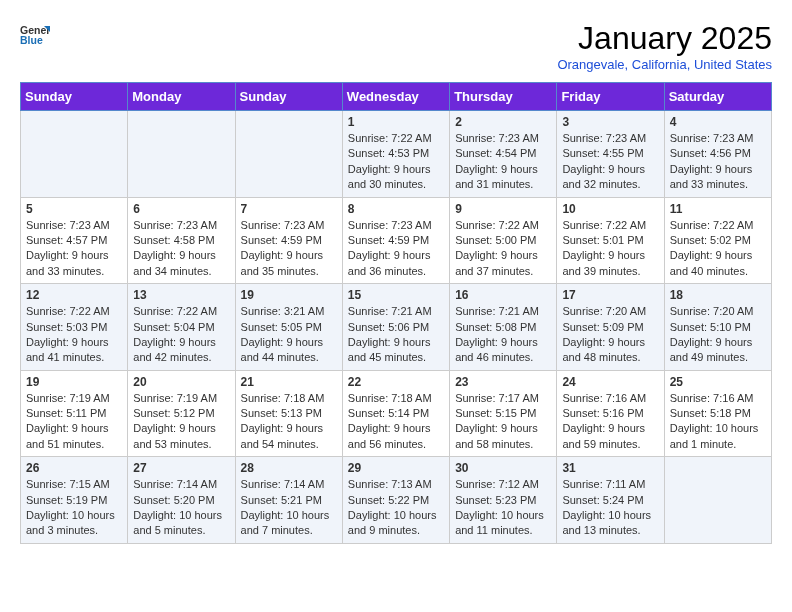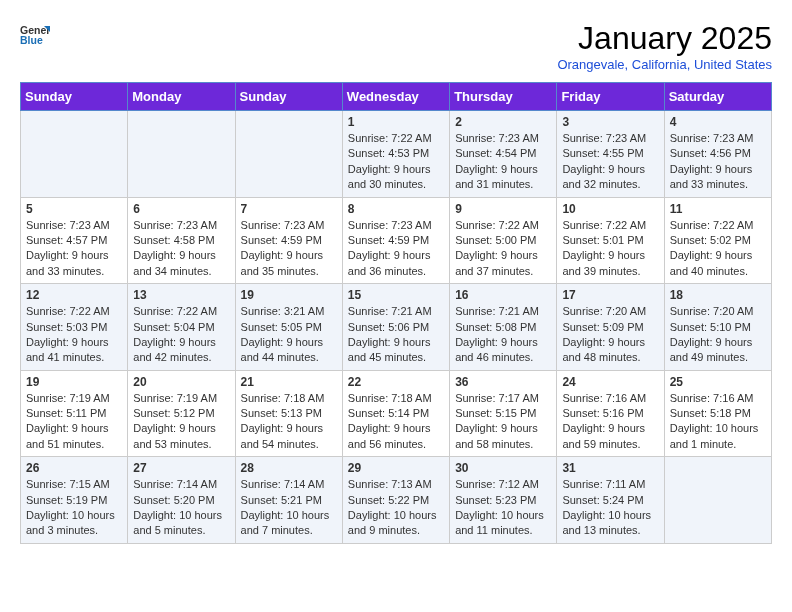--- a/index.html
+++ b/index.html
@@ -269,21 +269,21 @@
 and 54 minutes.</div>
         </td>
         <td>
           <span class="day-number">22</span>
           <div class="day-info">Sunrise: 7:18 AM
 Sunset: 5:14 PM
 Daylight: 9 hours
 and 56 minutes.</div>
         </td>
         <td>
-          <span class="day-number">36</span>
+          <span class="day-number">23</span>
           <div class="day-info">Sunrise: 7:17 AM
 Sunset: 5:15 PM
 Daylight: 9 hours
 and 58 minutes.</div>
         </td>
         <td>
           <span class="day-number">24</span>
           <div class="day-info">Sunrise: 7:16 AM
 Sunset: 5:16 PM
 Daylight: 9 hours

